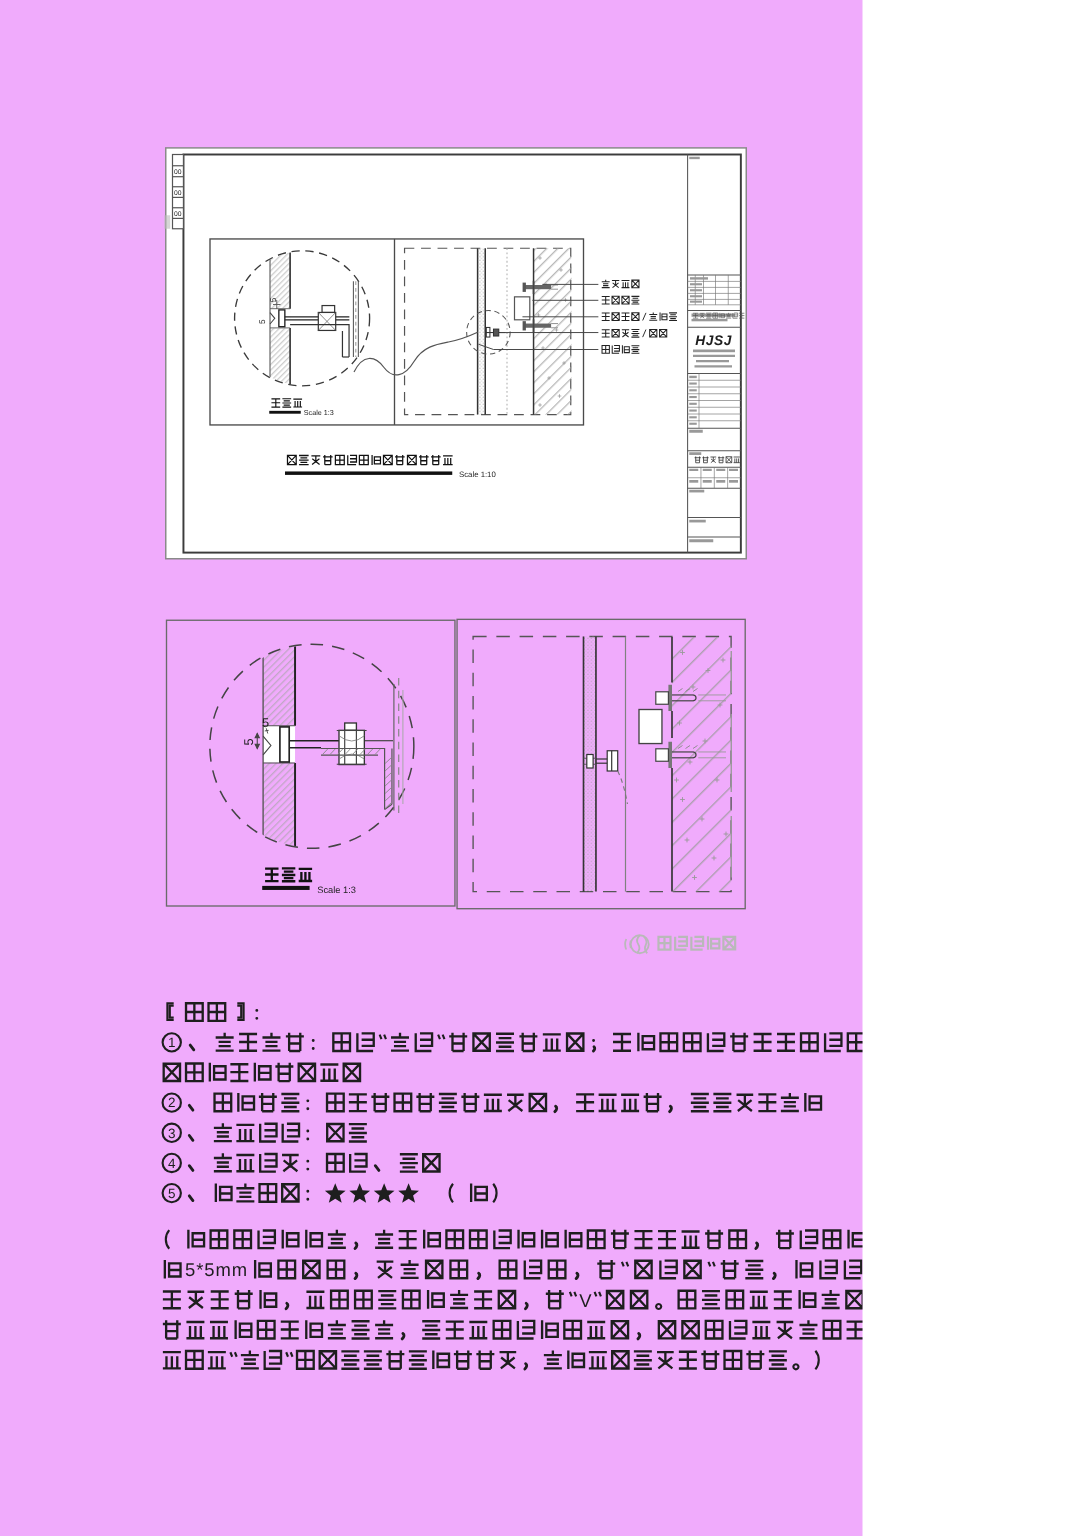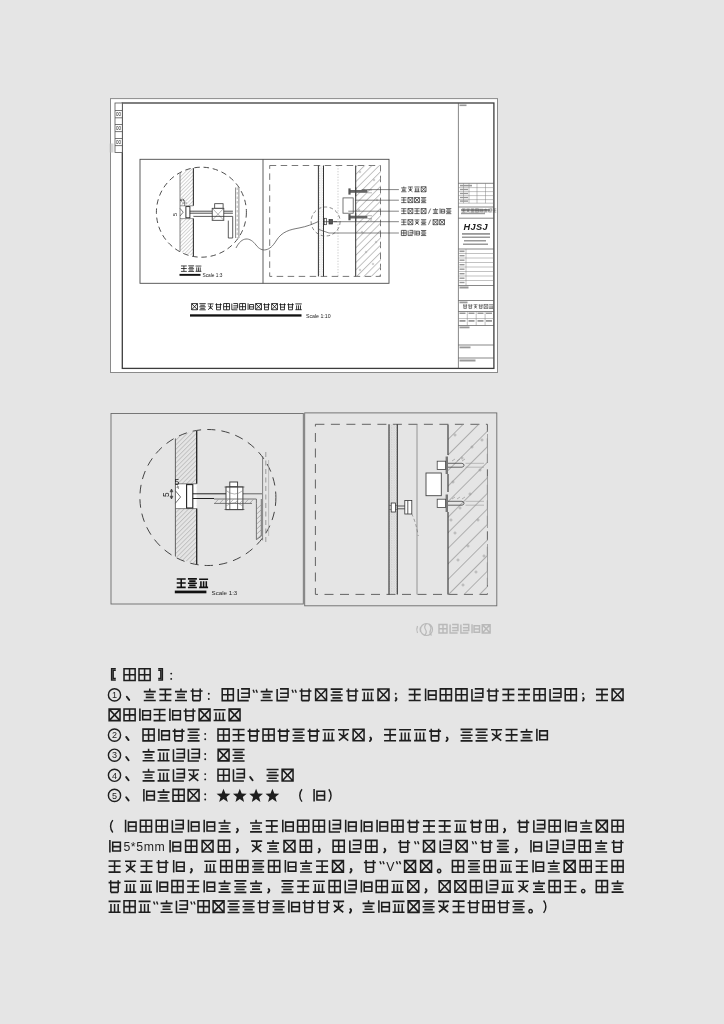--- a/index.html
+++ b/index.html
@@ -1,16 +1,16 @@
 <!DOCTYPE html>
 <html><head>
 <meta charset="utf-8">
 <style>
 html,body{margin:0;padding:0;background:#fff;}
-#page{position:relative;width:724px;height:1024px;background:#e5e5e5;overflow:hidden;
+#page{position:relative;width:575px;height:1024px;background:#f0abfc;overflow:hidden;
  font-family:"Liberation Sans",sans-serif;}
 svg{position:absolute;left:0;top:0;}
 .pg{stroke:currentColor;stroke-width:1.42;stroke-linecap:butt;fill:none;}
 .pgd{stroke:currentColor;stroke-width:1.9;stroke-linecap:round;fill:none;}
 text{fill:currentColor;font-family:"Liberation Sans",sans-serif;}
 </style>
 </head>
 <body>
 
 <div id="page">

